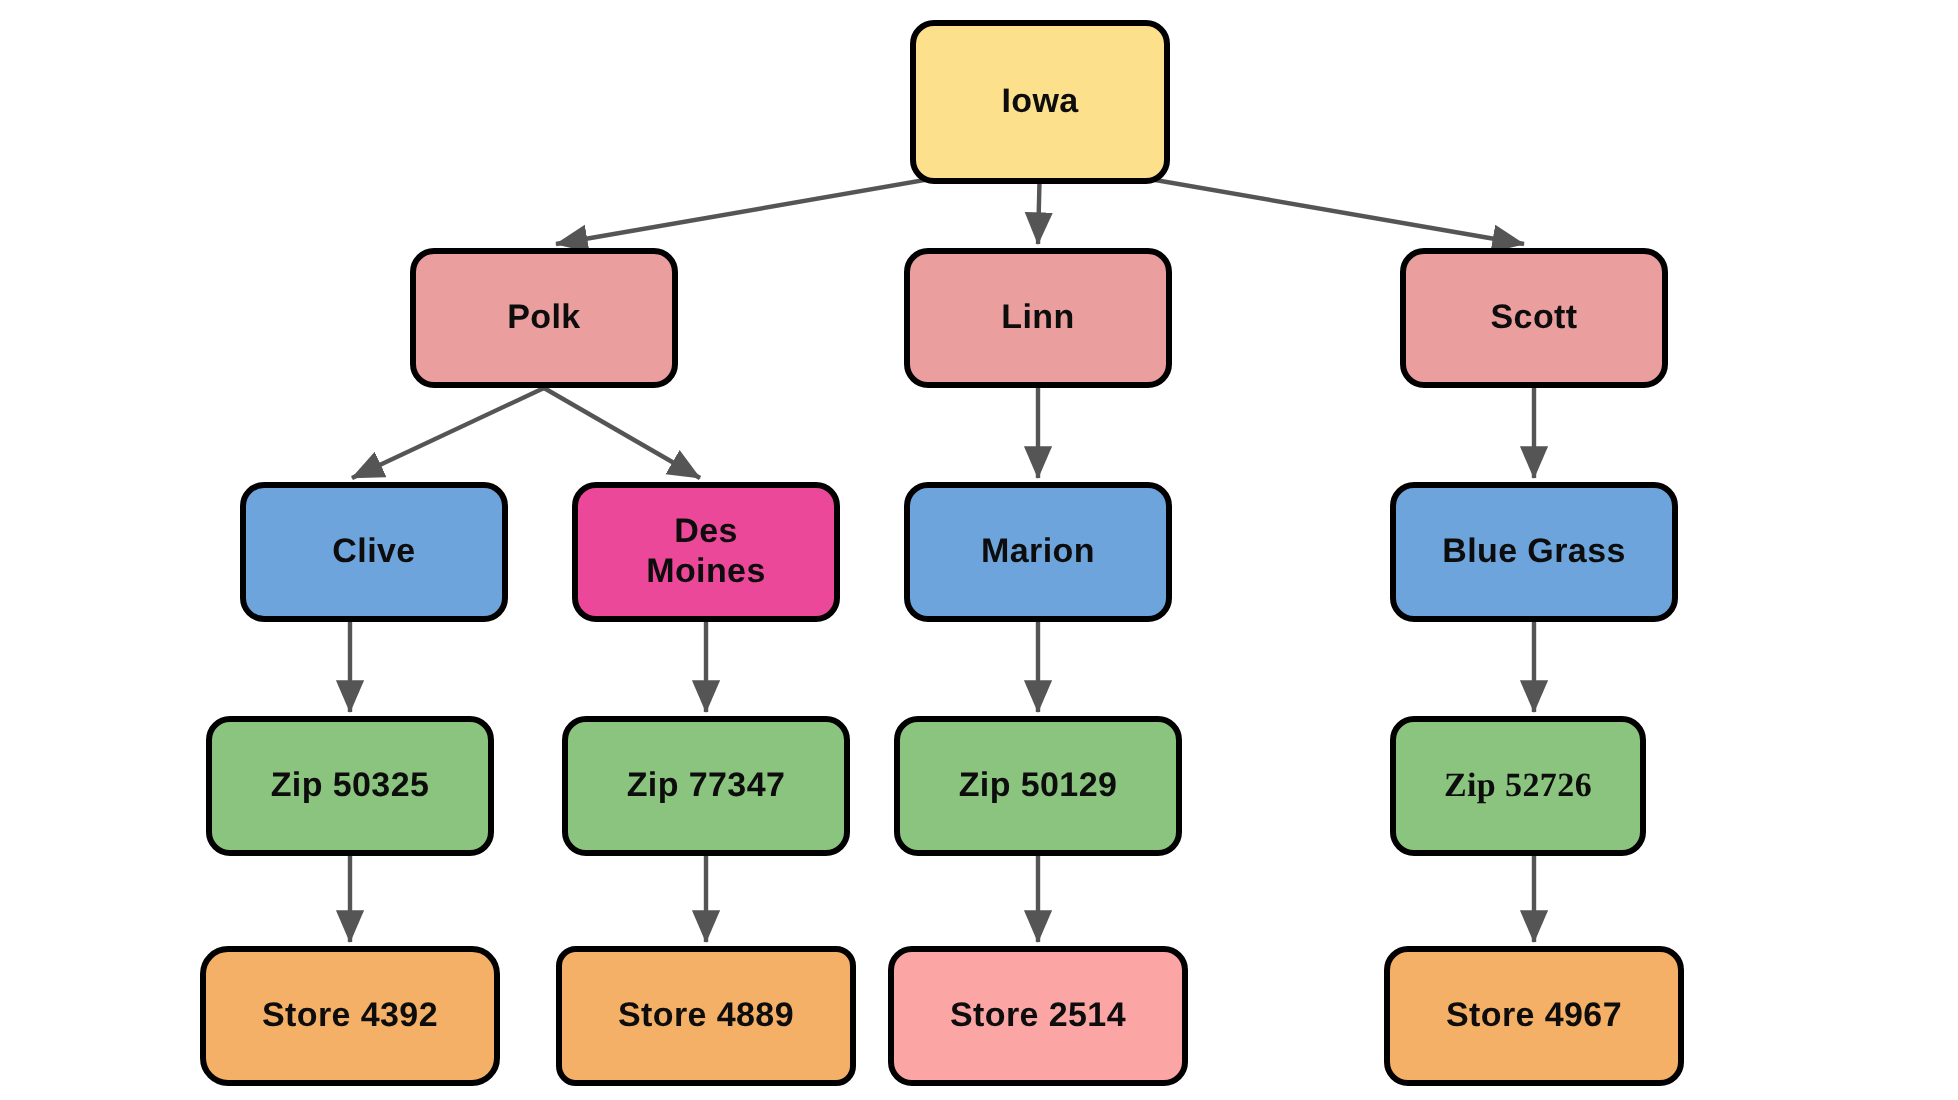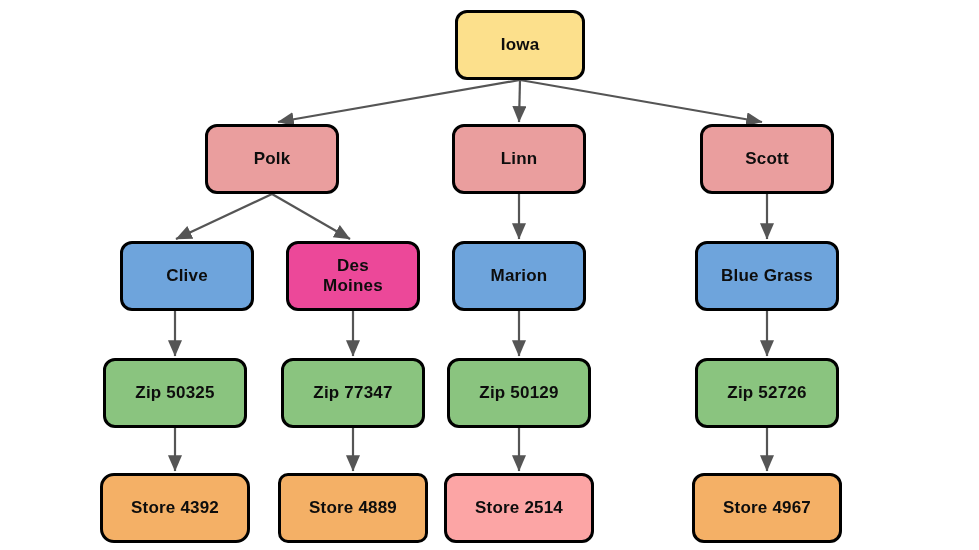--- a/index.html
+++ b/index.html
@@ -71,21 +71,21 @@
         <line x1="519" y1="311" x2="519" y2="356" stroke="#555555" stroke-width="2.2" marker-end="url(#arrowhead)"></line>
         <line x1="767" y1="311" x2="767" y2="356" stroke="#555555" stroke-width="2.2" marker-end="url(#arrowhead)"></line>
         <line x1="175" y1="428" x2="175" y2="471" stroke="#555555" stroke-width="2.2" marker-end="url(#arrowhead)"></line>
         <line x1="353" y1="428" x2="353" y2="471" stroke="#555555" stroke-width="2.2" marker-end="url(#arrowhead)"></line>
         <line x1="519" y1="428" x2="519" y2="471" stroke="#555555" stroke-width="2.2" marker-end="url(#arrowhead)"></line>
         <line x1="767" y1="428" x2="767" y2="471" stroke="#555555" stroke-width="2.2" marker-end="url(#arrowhead)"></line>
       </g>
   </svg>
 
   <div id="node-layer">
-      <div class="node" style="left: 455px; top: 10px; width: 130px; height: 70px; background: rgb(252, 224, 140);">
+      <div class="node" style="left: 455px; top: 10px; width: 130px; height: 82px; background: rgb(252, 224, 140);">
         <span class="node-label">Iowa</span>
       </div>
       <div class="node" style="left: 205px; top: 124px; width: 134px; height: 70px; background: rgb(234, 158, 158);">
         <span class="node-label">Polk</span>
       </div>
       <div class="node" style="left: 452px; top: 124px; width: 134px; height: 70px; background: rgb(234, 158, 158);">
         <span class="node-label">Linn</span>
       </div>
       <div class="node" style="left: 700px; top: 124px; width: 134px; height: 70px; background: rgb(234, 158, 158);">
         <span class="node-label">Scott</span>
@@ -105,21 +105,21 @@
       </div>
       <div class="node" style="left: 103px; top: 358px; width: 144px; height: 70px; background: rgb(138, 196, 127);">
         <span class="node-label">Zip 50325</span>
       </div>
       <div class="node" style="left: 281px; top: 358px; width: 144px; height: 70px; background: rgb(138, 196, 127);">
         <span class="node-label">Zip 77347</span>
       </div>
       <div class="node" style="left: 447px; top: 358px; width: 144px; height: 70px; background: rgb(138, 196, 127);">
         <span class="node-label">Zip 50129</span>
       </div>
-      <div class="node" style="left: 695px; top: 358px; width: 144px; height: 70px; background: rgb(138, 196, 127);">
+      <div class="node" style="left: 695px; top: 358px; width: 128px; height: 70px; background: rgb(138, 196, 127); font-family: Liberation Serif, serif;">
         <span class="node-label">Zip 52726</span>
       </div>
       <div class="node" style="left: 100px; top: 473px; width: 150px; height: 70px; background: rgb(244, 176, 102); border-radius: 14px;">
         <span class="node-label">Store 4392</span>
       </div>
       <div class="node" style="left: 278px; top: 473px; width: 150px; height: 70px; background: rgb(244, 176, 102); border-radius: 10px;">
         <span class="node-label">Store 4889</span>
       </div>
       <div class="node" style="left: 444px; top: 473px; width: 150px; height: 70px; background: #fca5a5;">
         <span class="node-label">Store 2514</span>

